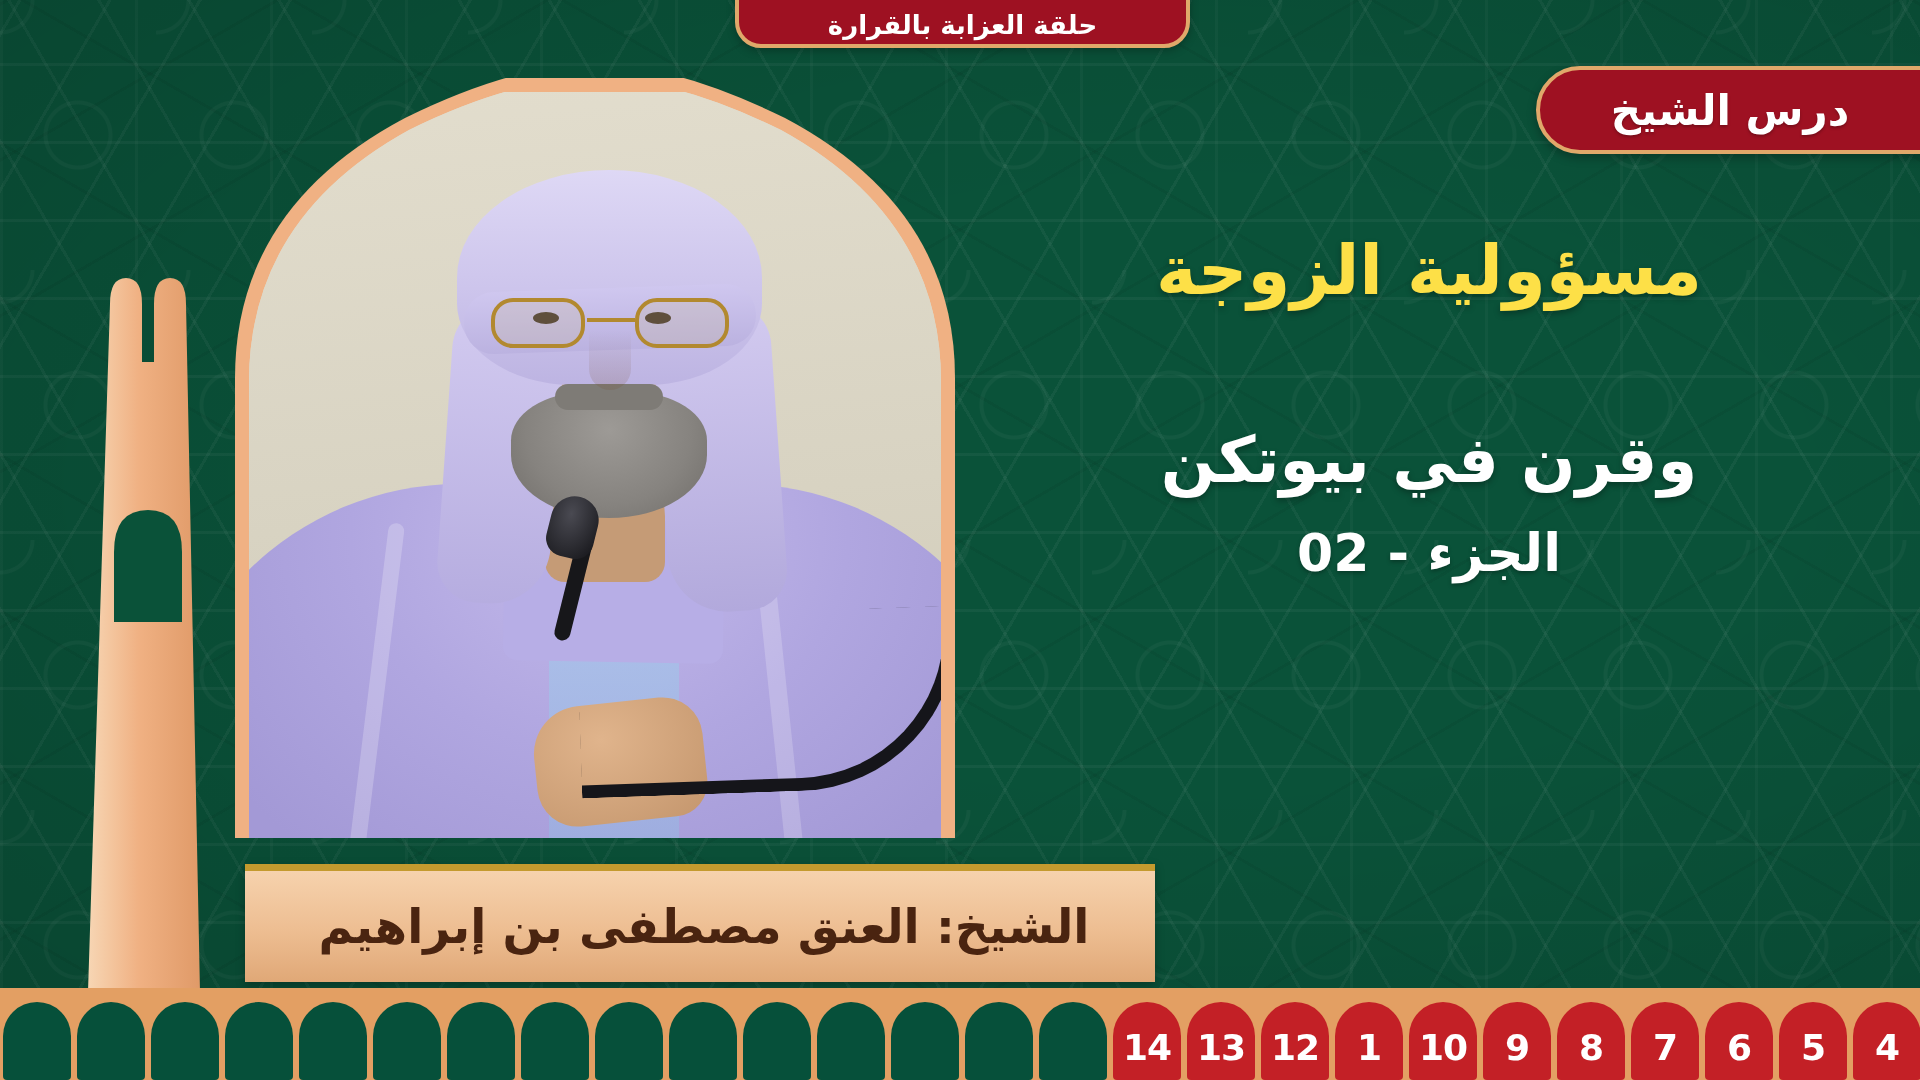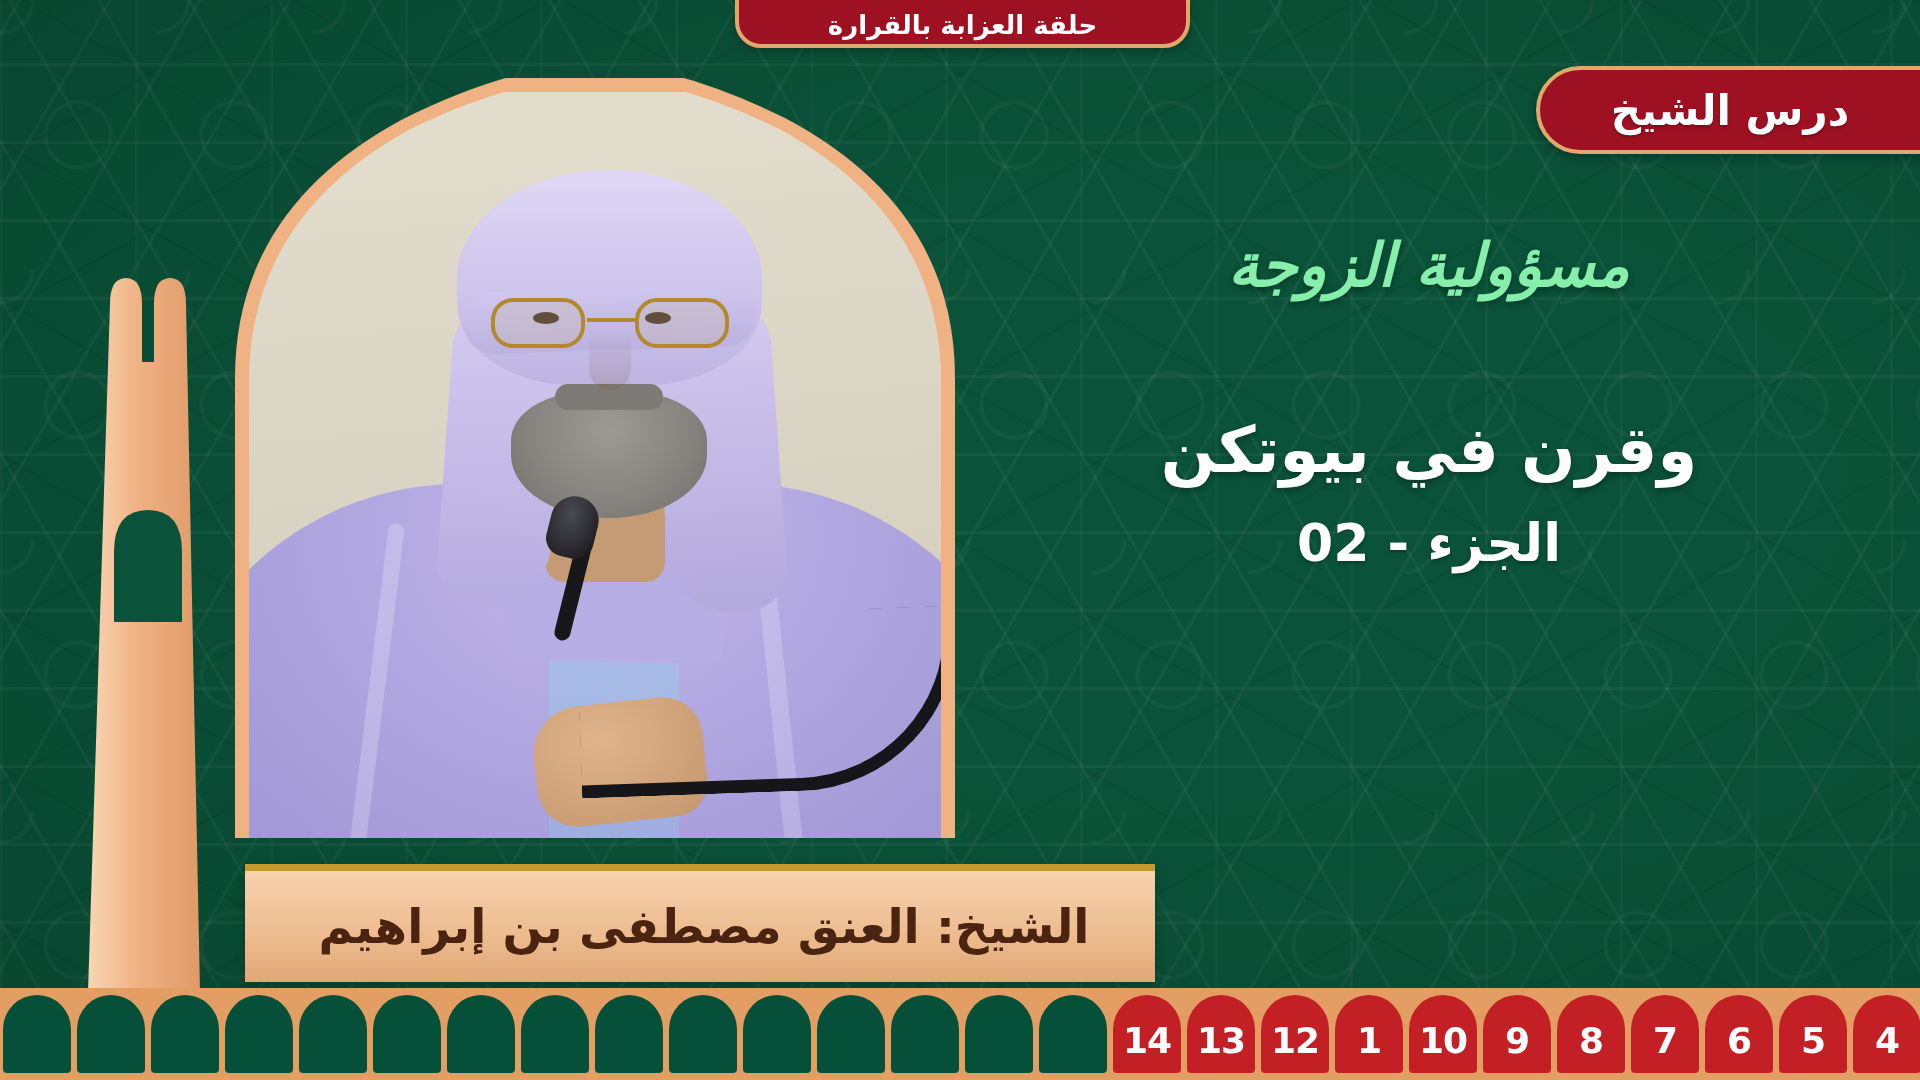--- a/index.html
+++ b/index.html
@@ -254,27 +254,26 @@
   
   .text-col{
     position:absolute;
     right:96px; top:232px;
     width:790px;
     text-align:center;
     direction:rtl;
     z-index:20;
   }
   .title-main{
-    color:#86efac;
-    font-size:60px;
+    color:#fde047;
+    font-size:69px;
     font-weight:bold;
     line-height:1.12;
     text-shadow:0 3px 6px rgba(0,0,0,.3);
     white-space:nowrap;
-    font-style:italic;
   }
   .sub-line{
     color:#ffffff;
     font-size:52px;
     font-weight:bold;
     margin-top:26px;
     text-shadow:0 2px 4px rgba(0,0,0,.3);
     white-space:nowrap;
   }
   .gap{ height:116px; }
@@ -287,21 +286,21 @@
     white-space:nowrap;
   }
 
   
   .bottom-strip{
     position:absolute;
     left:0; bottom:0;
     width:1920px; height:92px;
     background:#e39f63;
     display:flex;
-    align-items:center;
+    align-items:flex-end;
     z-index:40;
   }
   .arch-cell{
     position:relative;
     flex:0 0 auto;
     width:68px; height:78px;
     margin:0 3px;
     border-radius:34px 34px 4px 4px;
     display:flex; align-items:center; justify-content:center;
   }

